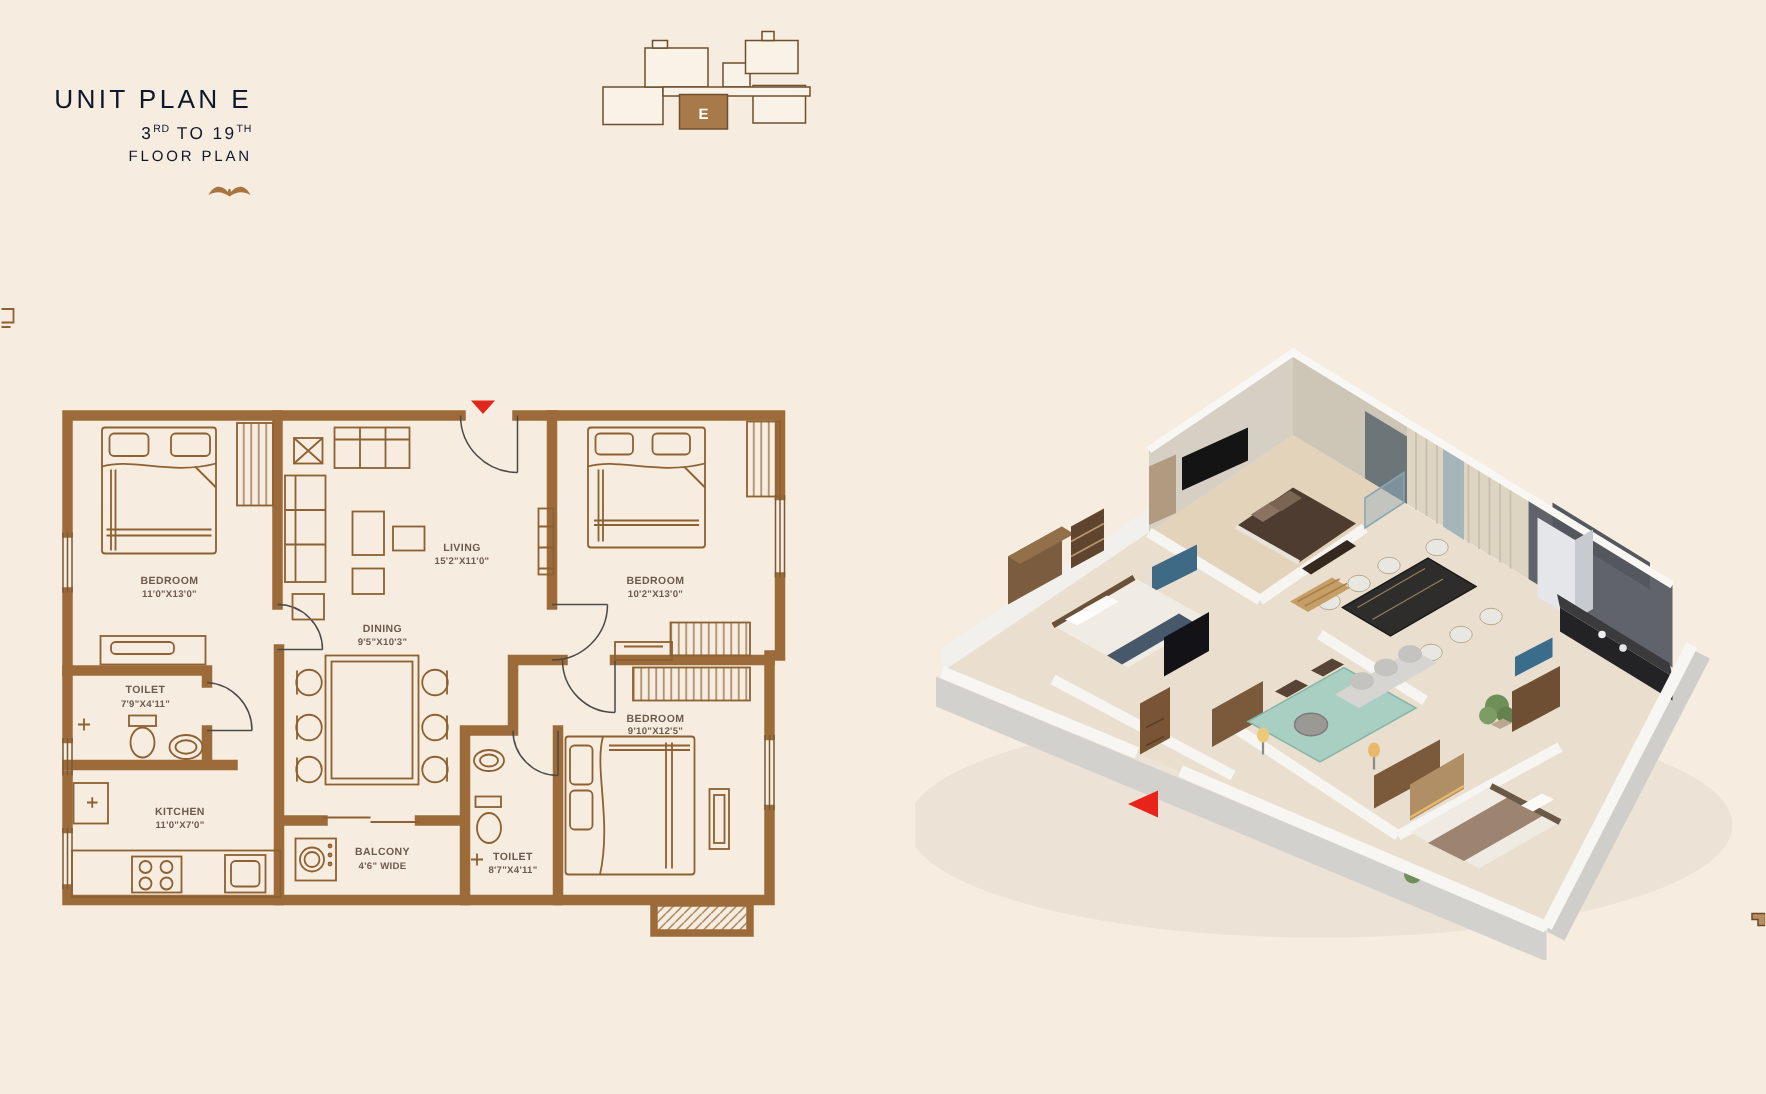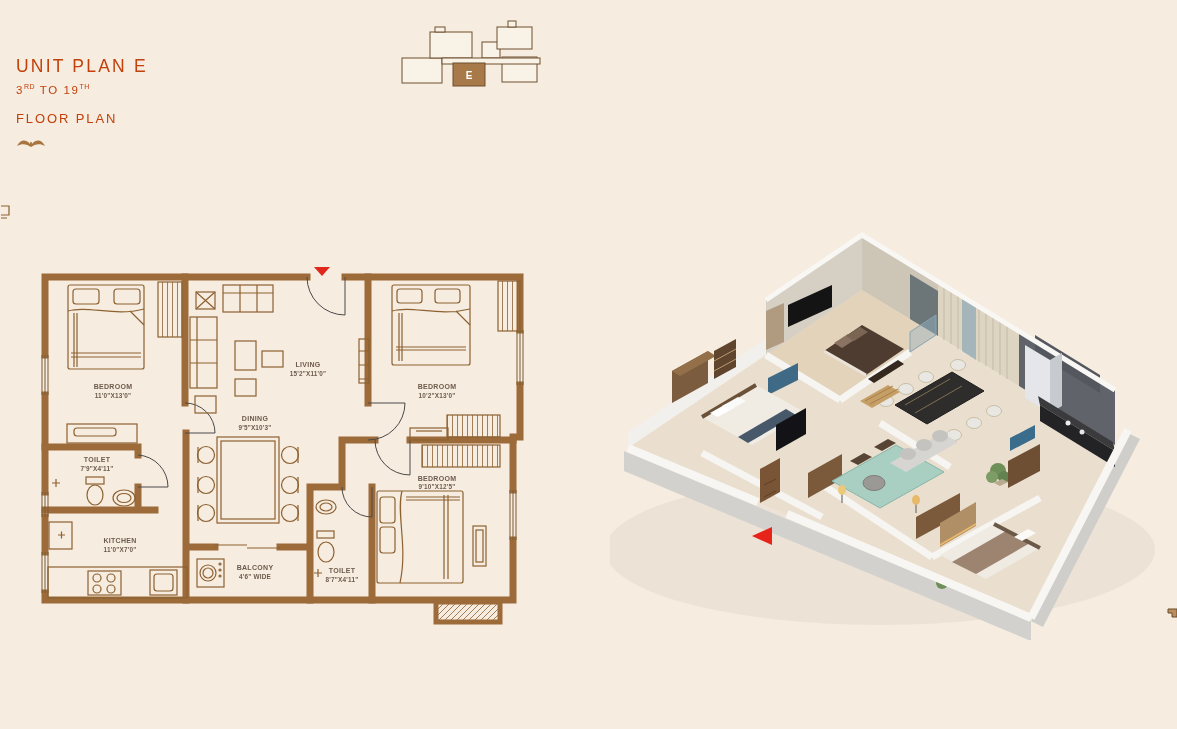--- a/index.html
+++ b/index.html
@@ -1,21 +1,21 @@
 <!DOCTYPE html>
 <html><head>
 <meta charset="utf-8">
 <style>
   html,body{margin:0;padding:0;background:#f6ecdf;}
   .page{position:relative;width:1177px;height:729px;overflow:hidden;background:#f6ecdf;font-family:"Liberation Sans",sans-serif;}
-  .hdr{position:absolute;left:16px;top:56px;width:152px;text-align:left;color:#c2410c;}
+  .hdr{position:absolute;left:16px;top:56px;width:152px;text-align:right;color:#0f172a;}
   .hdr .t1{font-size:17.5px;letter-spacing:2.2px;font-weight:500;white-space:nowrap;}
   .hdr .t2{margin-top:6px;font-size:11.5px;letter-spacing:1.6px;}
   .hdr .t2 sup{font-size:7px;letter-spacing:.5px;}
-  .hdr .t3{margin-top:15px;font-size:13px;letter-spacing:1.9px;}
+  .hdr .t3{margin-top:3px;font-size:10px;letter-spacing:1.9px;}
   .motif{margin-top:10px;}
   svg.abs{position:absolute;display:block;}
   .w{stroke:#9c6b39;stroke-width:7;fill:none;stroke-linecap:square;}
   .f{stroke:#8d6132;stroke-width:1.2;fill:none;}
   .d{stroke:#4a4a4a;stroke-width:1;fill:none;}
   .win{stroke:#7a5a35;stroke-width:1;fill:none;}
   text.rname{font-size:7px;font-weight:700;fill:#6d5b4d;letter-spacing:.3px;text-anchor:middle;}
   text.rdims{font-size:6.4px;font-weight:600;fill:#6d5b4d;letter-spacing:.2px;text-anchor:middle;}
   .kp{fill:#f9f2e7;stroke:#6f4f2e;stroke-width:1;}
 </style>

